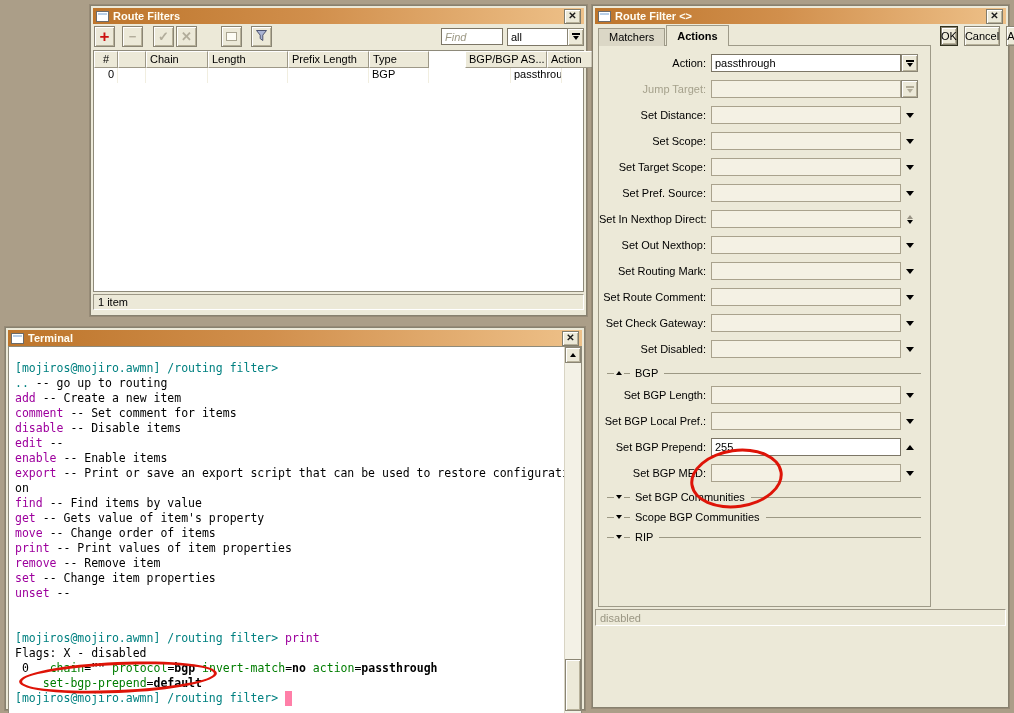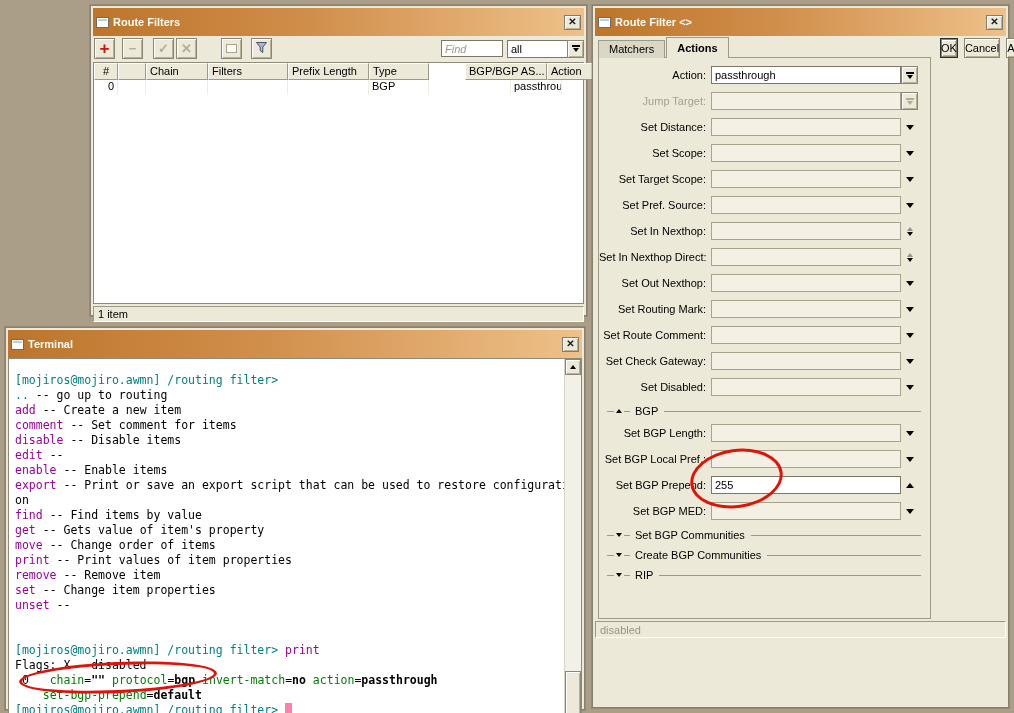--- a/index.html
+++ b/index.html
@@ -14,21 +14,21 @@
   }
 
   
   .window {
     position:absolute;
     background:#ece9d8;
     border:1px solid #87816f;
     box-shadow:0 0 0 1px rgba(90,84,66,.25);
   }
   .titlebar {
-    height:28px; margin:2px 2px 0 2px;
+    height:16px; margin:2px 2px 0 2px;
     background:linear-gradient(90deg,#bd752b 0%,#d18f4c 45%,#eec189 100%);
     display:flex; align-items:center; padding:0 3px;
   }
   .win-icon {
     width:13px; height:11px; background:#fff;
     border:1px solid #6b6b6b; margin-right:4px; position:relative; flex:none;
   }
   .win-icon::before { content:""; position:absolute; left:1px; right:1px; top:1px; height:2px; background:#b8cfe8; }
   .win-title { color:#fffdf4; font-weight:bold; font-size:11px; flex:1; white-space:nowrap; overflow:hidden; }
   .close-btn {
@@ -223,21 +223,21 @@
             <span class="cbar"></span>
             <span class="tri tri-down tri-sm"></span>
           </span>
       </span>
     </div>
     <div class="table-wrap">
       <div class="th-row" id="table-headers">
           <div class="th" style="width: 24px; text-align: center;">#</div>
           <div class="th" style="width: 28px;"></div>
           <div class="th" style="width: 62px;">Chain</div>
-          <div class="th" style="width: 80px;">Filters</div>
+          <div class="th" style="width: 80px;">Length</div>
           <div class="th" style="width: 81px;">Prefix Length</div>
           <div class="th" style="width: 60px;">Type</div>
           <div class="th" style="width: 82px; margin-left: 36px;">BGP/BGP AS...</div>
           <div class="th" style="width: 51px;">Action</div>
           <div class="th-arrow">
             <span class="tri tri-down tri-sm"></span>
           </div>
         </div>
       <div class="td-row" id="table-row">
           <div class="td num" style="width: 24px;">0</div>
@@ -326,28 +326,20 @@
           </span>
         </div>
         <div class="frow">
           <span class="flabel">Set Pref. Source:</span>
           <span class="ffield beige"></span>
           <span class="fbtn arrow-down">
             <span class="tri tri-down"></span>
           </span>
         </div>
         <div class="frow">
-          <span class="flabel">Set In Nexthop:</span>
-          <span class="ffield beige"></span>
-          <span class="fbtn arrow-updown">
-            <span class="tri tri-up tri-sm gray"></span>
-            <span class="tri tri-down tri-sm"></span>
-          </span>
-        </div>
-        <div class="frow">
           <span class="flabel">Set In Nexthop Direct:</span>
           <span class="ffield beige"></span>
           <span class="fbtn arrow-updown">
             <span class="tri tri-up tri-sm gray"></span>
             <span class="tri tri-down tri-sm"></span>
           </span>
         </div>
         <div class="frow">
           <span class="flabel">Set Out Nexthop:</span>
           <span class="ffield beige"></span>
@@ -422,21 +414,21 @@
           <span class="dash1"></span>
           <span class="tri tri-sm tri-down"></span>
           <span class="dash2"></span>
           <span class="sec-label">Set BGP Communities</span>
           <span class="line"></span>
         </div>
         <div class="sec">
           <span class="dash1"></span>
           <span class="tri tri-sm tri-down"></span>
           <span class="dash2"></span>
-          <span class="sec-label">Create BGP Communities</span>
+          <span class="sec-label">Scope BGP Communities</span>
           <span class="line"></span>
         </div>
         <div class="sec">
           <span class="dash1"></span>
           <span class="tri tri-sm tri-down"></span>
           <span class="dash2"></span>
           <span class="sec-label">RIP</span>
           <span class="line"></span>
         </div>
       </div>

